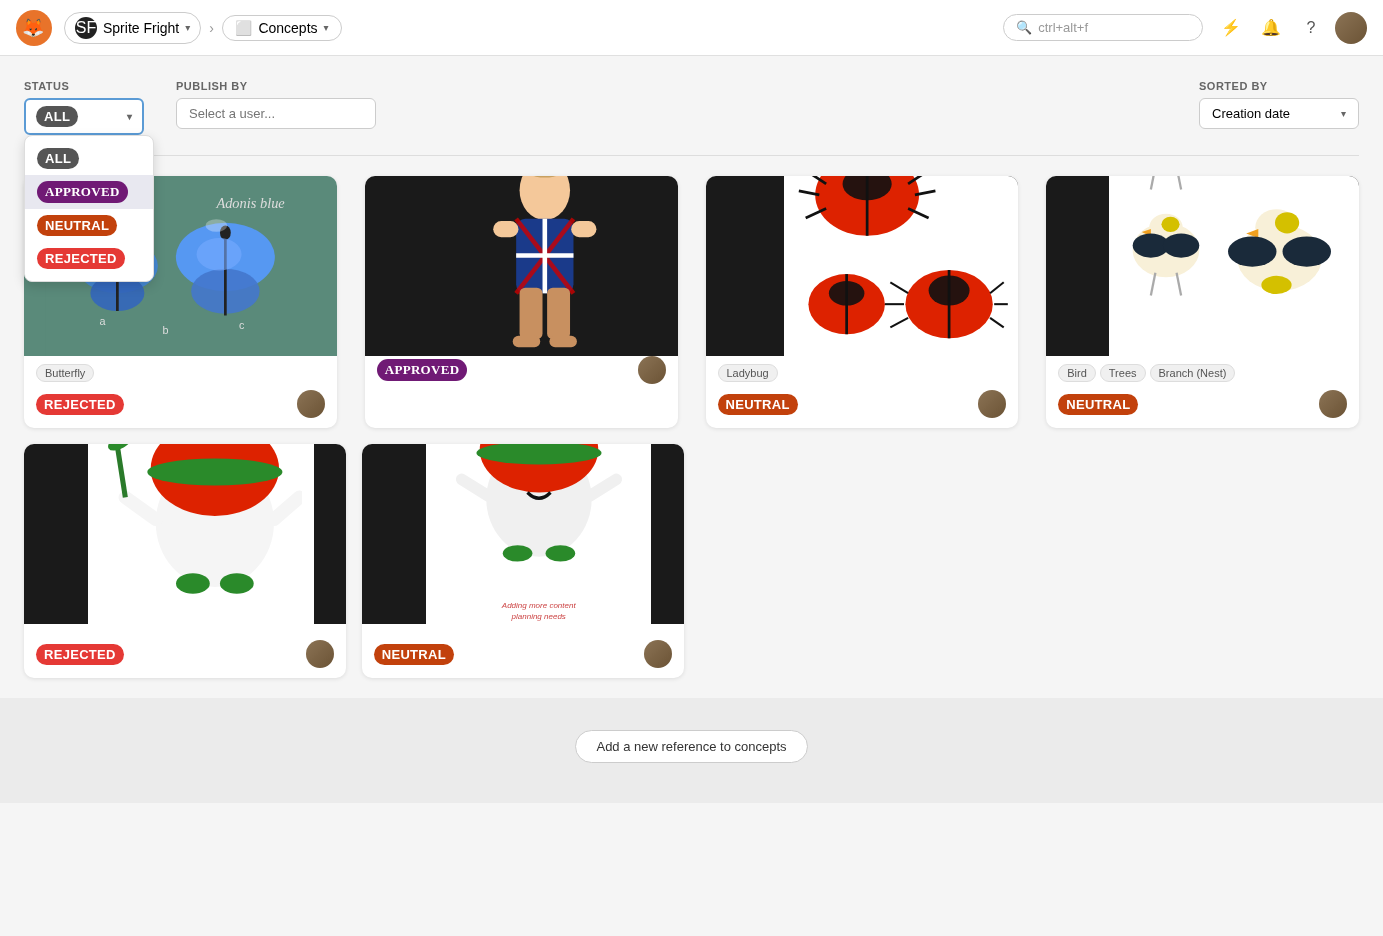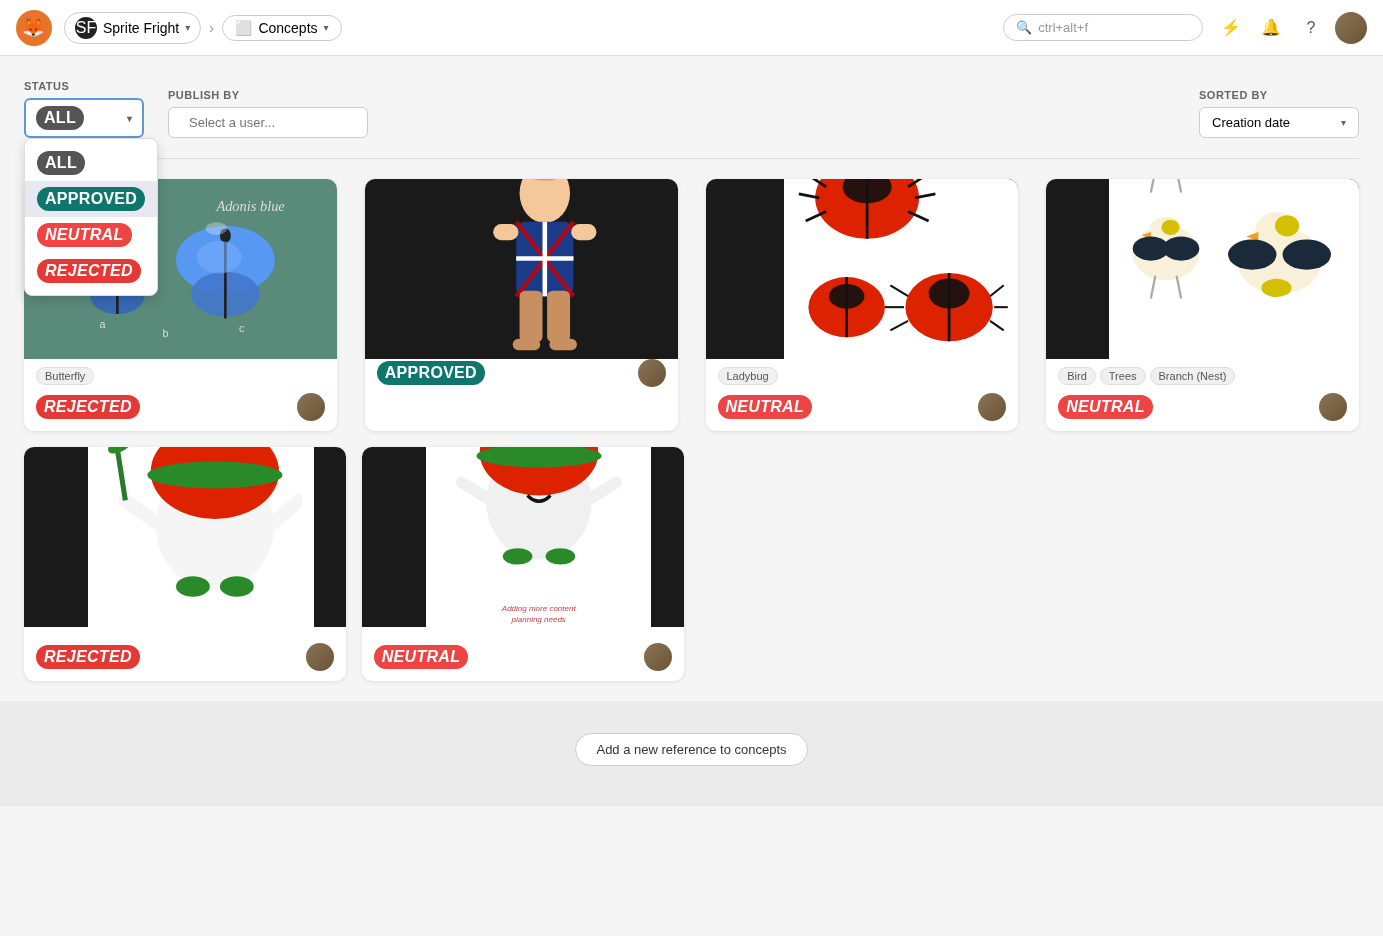--- a/index.html
+++ b/index.html
@@ -84,21 +84,21 @@
     }
     .avatar-img {
       width: 100%; height: 100%;
       background: linear-gradient(135deg, #8B7355, #6B5335);
     }
 
     
     .main { padding: 24px 24px 0 24px; background: #f5f5f5; min-height: 880px; }
 
     
-    .filters { display: flex; align-items: flex-end; gap: 24px; margin-bottom: 20px; position: relative; }
+    .filters { display: flex; align-items: flex-start; gap: 32px; margin-bottom: 20px; position: relative; }
     .filter-group { display: flex; flex-direction: column; gap: 6px; }
     .filter-label { font-size: 11px; font-weight: 600; color: #666; text-transform: uppercase; letter-spacing: 0.5px; }
 
     
     .status-dropdown-container { position: relative; }
     .status-select {
       display: flex; align-items: center; justify-content: space-between;
       border: 2px solid #5b9bd5;
       border-radius: 6px;
       padding: 6px 10px;
@@ -124,35 +124,35 @@
       padding: 6px 12px;
       cursor: pointer;
       font-size: 13px;
       display: flex; align-items: center;
     }
     .dropdown-item.selected { background: #e8e8f0; }
     .status-pill {
       display: inline-flex; align-items: center;
       border-radius: 12px;
       padding: 3px 8px;
-      font-size: 16px;
+      font-size: 13px;
       font-weight: 700;
       text-transform: uppercase;
       letter-spacing: 0.3px;
     }
     .pill-all { background: #555; color: #fff; }
-    .pill-approved { background: #0f766e; color: #fff; }
-    .pill-neutral { background: #ef4444; color: #fff; font-style: italic; }
-    .pill-rejected { background: #e53935; color: #fff; font-style: italic; }
+    .pill-approved { background: #701a75; color: #fff; font-family: Liberation Serif, serif; }
+    .pill-neutral { background: #c2410c; color: #fff; }
+    .pill-rejected { background: #e53935; color: #fff; }
 
     
     .publish-input {
       border: 1px solid #ccc;
       border-radius: 6px;
-      padding: 7px 20px;
+      padding: 7px 12px;
       font-size: 13px;
       color: #999;
       width: 200px;
       background: #fff;
     }
 
     
     .sorted-group { margin-left: auto; }
     .sorted-select {
       display: flex; align-items: center; gap: 8px;

